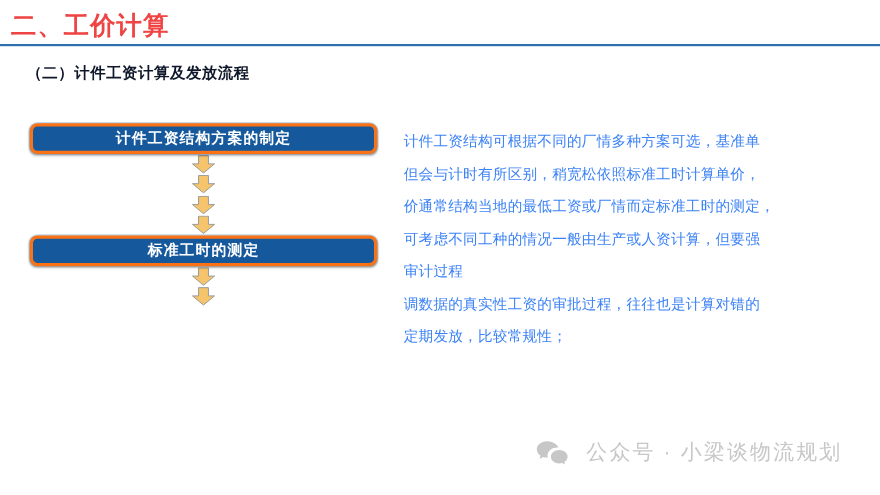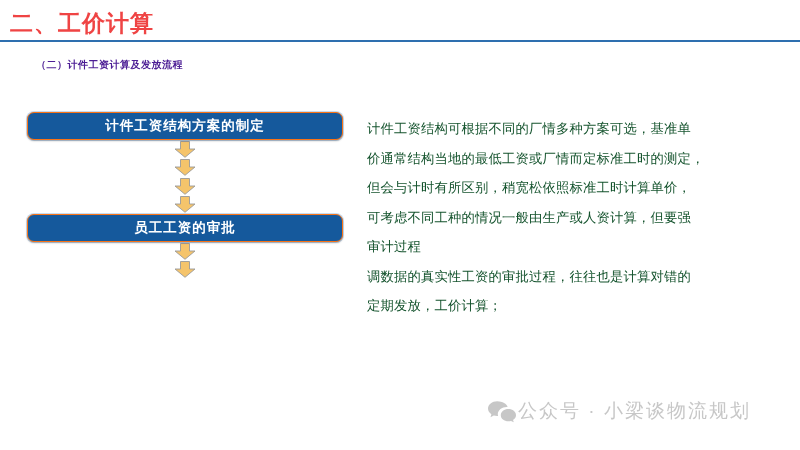--- a/index.html
+++ b/index.html
@@ -29,46 +29,46 @@
   #title-rule {
     position: absolute;
     left: 0;
     top: 40px;
     width: 800px;
     height: 2px;
     background: #2E6FAF;
   }
   #subtitle {
     position: absolute;
-    left: 36px;
+    left: 24px;
     top: 58px;
-    font-size: 10px;
+    font-size: 14px;
     font-weight: bold;
-    color: #4c1d95;
+    color: #0f172a;
     white-space: nowrap;
     letter-spacing: 0.5px;
   }
 
   
   #flow {
     position: absolute;
     left: 27px;
     top: 112px;
     width: 316px;
   }
   .flow-step {
     position: relative;
   }
   .flow-box {
     position: relative;
     width: 316px;
     height: 28px;
     box-sizing: border-box;
     background: #15599C;
-    border: 1px solid #f97316;
+    border: 3px solid #f97316;
     border-radius: 7px;
     box-shadow: 0 1px 2px rgba(0,0,0,0.28),
                 0 0 0 1px rgba(160,195,230,0.55);
     display: flex;
     align-items: center;
     justify-content: center;
   }
   .flow-box-label {
     color: #ffffff;
     font-size: 13.5px;
@@ -90,36 +90,36 @@
     display: block;
   }
 
   
   #body-text {
     position: absolute;
     left: 367px;
     top: 114px;
     width: 410px;
     font-size: 13.3px;
-    color: #14532d;
+    color: #3b82f6;
     line-height: 29.5px;
     letter-spacing: 0.2px;
   }
   #body-text .tline {
     white-space: nowrap;
   }
 
   
   #watermark {
     position: absolute;
     left: 487px;
     top: 398px;
     display: flex;
     align-items: center;
-    gap: 1px;
+    gap: 16px;
     text-align: center;
   }
   #wechat-icon {
     width: 30px;
     height: 25px;
     display: block;
   }
   #watermark-label {
     font-size: 19px;
     color: #C7C7C7;
@@ -162,46 +162,46 @@
   </div>
 
   <div class="flow-arrow">
     <svg class="arrow-glyph" viewBox="0 0 22 17">
       <polygon points="6.5,0.5 15.5,0.5 15.5,8 21,8 11,16.3 1,8 6.5,8" fill="#F5C46B" stroke="#9A9A9A" stroke-width="0.9" stroke-linejoin="round"></polygon>
     </svg>
   </div>
 
   <div class="flow-step">
     <div class="flow-box">
-      <span class="flow-box-label">员工工资的审批</span>
+      <span class="flow-box-label">标准工时的测定</span>
     </div>
   </div>
   <div class="flow-arrow">
     <svg class="arrow-glyph" viewBox="0 0 22 17">
       <polygon points="6.5,0.5 15.5,0.5 15.5,8 21,8 11,16.3 1,8 6.5,8" fill="#F5C46B" stroke="#9A9A9A" stroke-width="0.9" stroke-linejoin="round"></polygon>
     </svg>
   </div>
 
   <div class="flow-arrow">
     <svg class="arrow-glyph" viewBox="0 0 22 17">
       <polygon points="6.5,0.5 15.5,0.5 15.5,8 21,8 11,16.3 1,8 6.5,8" fill="#F5C46B" stroke="#9A9A9A" stroke-width="0.9" stroke-linejoin="round"></polygon>
     </svg>
   </div>
 
 
 </div>
 
 <div id="body-text">
   <div class="tline">计件工资结构可根据不同的厂情多种方案可选，基准单</div>
+  <div class="tline">但会与计时有所区别，稍宽松依照标准工时计算单价，</div>
   <div class="tline">价通常结构当地的最低工资或厂情而定标准工时的测定，</div>
-  <div class="tline">但会与计时有所区别，稍宽松依照标准工时计算单价，</div>
   <div class="tline">可考虑不同工种的情况一般由生产或人资计算，但要强</div>
   <div class="tline">审计过程</div>
   <div class="tline">调数据的真实性工资的审批过程，往往也是计算对错的</div>
-  <div class="tline">定期发放，工价计算；</div>
+  <div class="tline">定期发放，比较常规性；</div>
 </div>
 
 <div id="watermark">
   <svg id="wechat-icon" viewBox="0 0 30 25">
     <path d="M10.2 2.2c-5.1 0-9.2 3.3-9.2 7.4 0 2.3 1.3 4.4 3.4 5.7l-0.9 2.9 3.3-1.7c1 0.3 2.2 0.5 3.4 0.5 0.3 0 0.6 0 0.9 0-0.2-0.6-0.3-1.2-0.3-1.9 0-4 4-7.2 8.9-7.2 0.3 0 0.6 0 0.9 0C19.8 5 15.5 2.2 10.2 2.2z" fill="#C7C7C7"></path>
     <path d="M29 16.2c0-3.4-3.4-6.1-7.6-6.1s-7.6 2.7-7.6 6.1 3.4 6.1 7.6 6.1c0.9 0 1.8-0.1 2.6-0.4l2.8 1.4-0.8-2.4C27.8 19.8 29 18.1 29 16.2z" fill="#C7C7C7"></path>
   </svg>
   <span id="watermark-label">公众号 · 小梁谈物流规划</span>
 </div>
 

